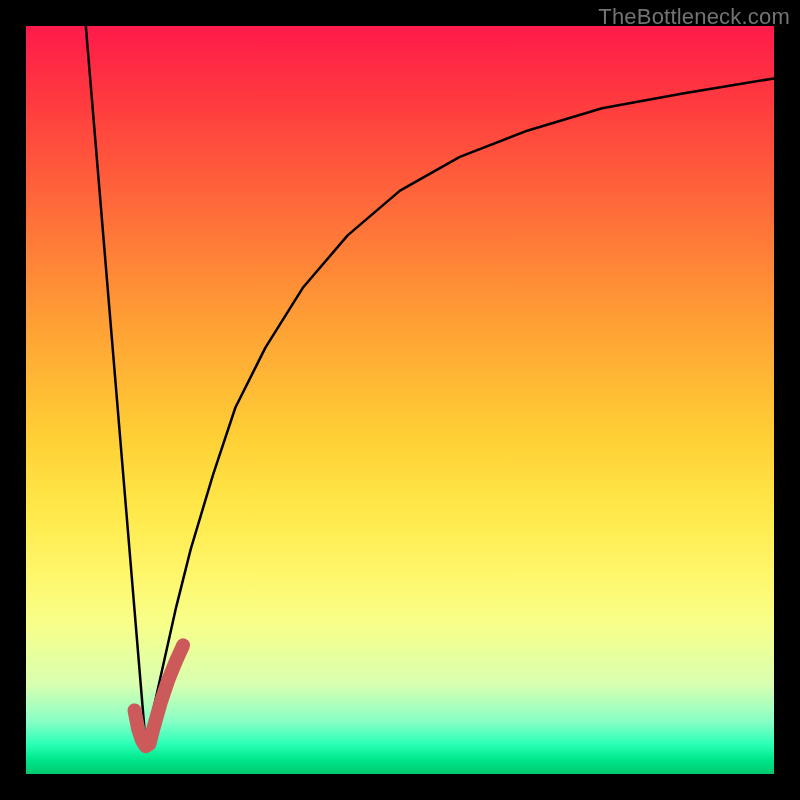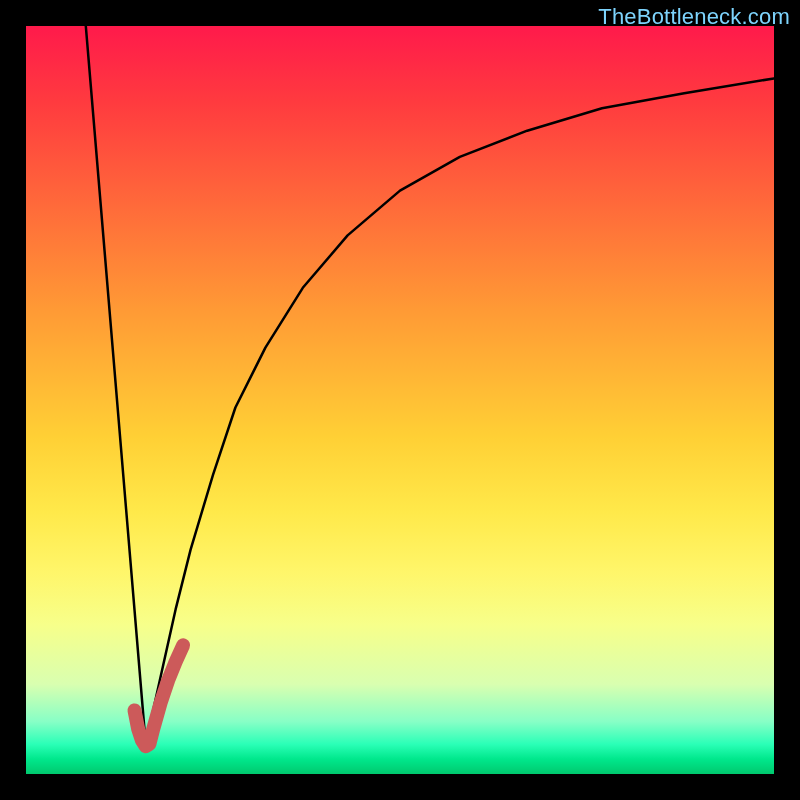--- a/index.html
+++ b/index.html
@@ -40,21 +40,21 @@
   }
   svg.curves {
     position: absolute;
     left: 0; top: 0;
     width: 748px; height: 748px;
   }
   .attribution {
     position: absolute;
     top: 4px;
     right: 10px;
-    color: #7dd3fc;
+    color: #737373;
     font-size: 22px;
     font-weight: 500;
     letter-spacing: 0.2px;
   }
 </style>
 </head>
 <body>
 
 <div class="frame">
   <div class="plot">

